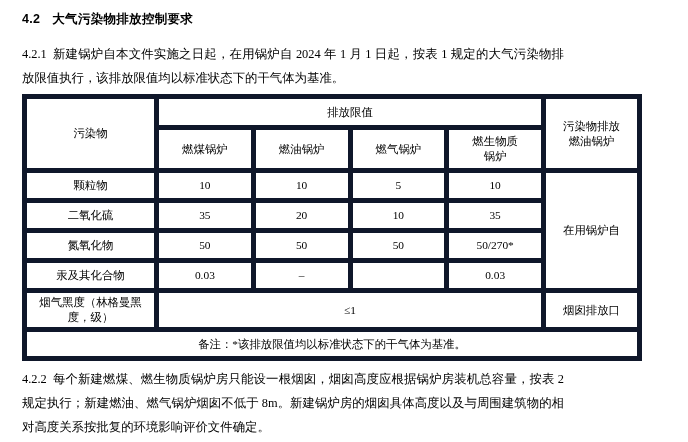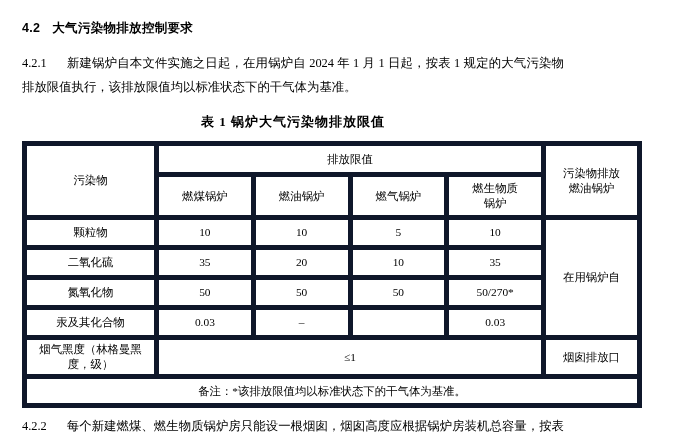--- a/index.html
+++ b/index.html
@@ -13,21 +13,21 @@
     font-family: "Liberation Serif", "DejaVu Serif", serif;
     color: #111111;
     overflow: hidden;
     position: relative;
   }
   .page {
     position: relative;
     width: 586px;
     height: 442px;
     box-sizing: border-box;
-    padding: 16px 22px 0 22px;
+    padding: 7px 22px 0 22px;
   }
   .section-heading {
     font-family: "Liberation Sans", sans-serif;
     font-size: 12.5px;
     font-weight: bold;
     letter-spacing: 0.3px;
     margin: 4px 0 14px 0;
     color: #000;
   }
   .section-heading .num {
@@ -35,21 +35,21 @@
   }
   .para {
     font-size: 12.4px;
     line-height: 24px;
     text-align: justify;
     text-justify: inter-ideograph;
     color: #000;
     margin: 0 0 4px 0;
   }
   .para .lbl {
-    margin-right: 20px;
+    margin-right: 6px;
   }
   .table-title {
     text-align: center;
     font-size: 13px;
     font-weight: bold;
     margin: 14px 0 10px 0;
     letter-spacing: 1px;
     color: #000;
   }
   .unit-line {
@@ -100,21 +100,20 @@
 <div class="page">
 
   <div class="section-heading">
     <span class="num">4.2</span><span>大气污染物排放控制要求</span>
   </div>
 
   <p class="para">
     <span class="lbl">4.2.1</span><span>新建锅炉自本文件实施之日起，在用锅炉自 2024 年 1 月 1 日起，按表 1 规定的大气污染物排放限值执行，该排放限值均以标准状态下的干气体为基准。</span>
   </p>
 
-  <div class="table-title">表 1  锅炉大气污染物排放限值</div>
 
 
   <table class="emis">
     <colgroup>
       <col class="pollutant-col">
       <col>
       <col>
       <col>
       <col>
       <col class="mon-col">

